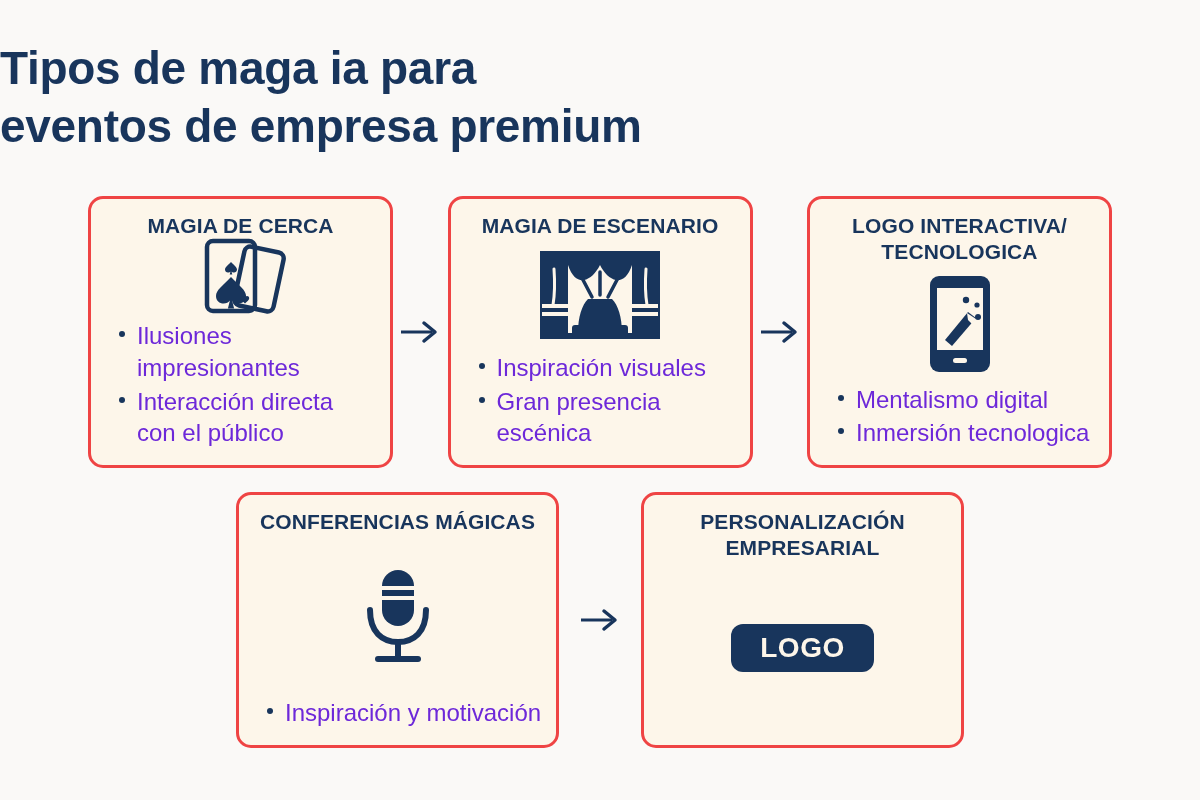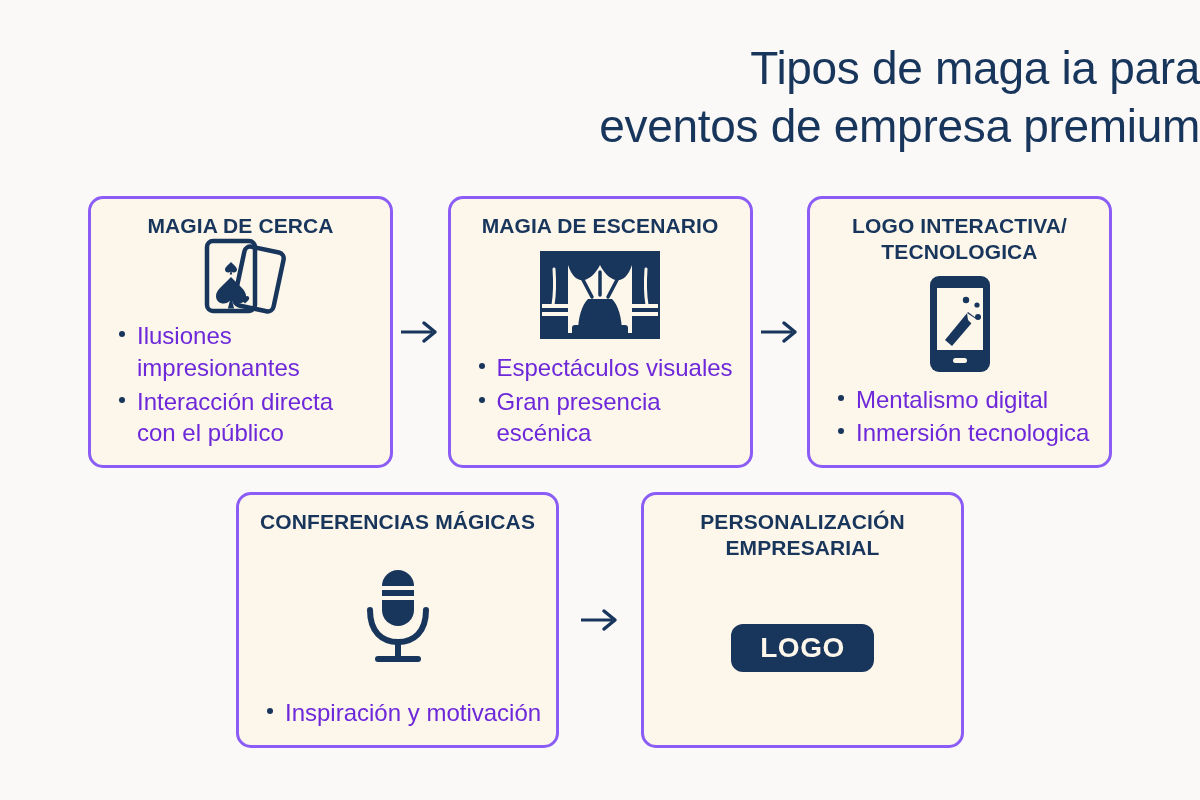--- a/index.html
+++ b/index.html
@@ -15,23 +15,23 @@
     overflow: hidden;
     position: relative;
   }
 
   
   .title {
     position: absolute;
     left: 0;
     top: 40px;
     width: 1200px;
-    text-align: right;
+    text-align: left;
     font-size: 46px;
-    font-weight: normal;
+    font-weight: bold;
     line-height: 1.25;
     letter-spacing: -0.3px;
     color: #18355c;
   }
   .title .line { display: block; white-space: pre; }
 
   
   .row {
     position: absolute;
     display: flex;
@@ -47,21 +47,21 @@
     left: 236px;
     top: 492px;
     width: 728px;
     height: 256px;
     gap: 9px;
   }
 
   
   .card {
     background: #fdf6ea;
-    border: 3px solid #8b5cf6;
+    border: 3px solid #ef4444;
     border-radius: 15px;
     box-sizing: border-box;
     display: flex;
     flex-direction: column;
     align-items: center;
     padding: 14px 12px 10px 12px;
     position: relative;
   }
   .row-top .card { width: 305px; }
   .row-bottom .card { width: 332px; }
@@ -201,21 +201,21 @@
 
         <line x1="62" y1="25" x2="62" y2="48" stroke="#18355c" stroke-width="3.5" stroke-linecap="round"></line>
         <line x1="44" y1="31" x2="54" y2="50" stroke="#18355c" stroke-width="3.5" stroke-linecap="round"></line>
         <line x1="80" y1="31" x2="70" y2="50" stroke="#18355c" stroke-width="3.5" stroke-linecap="round"></line>
 
         <path d="M48 66 h28 l4 8 h-36 z" fill="#18355c"></path>
         <rect x="34" y="78" width="56" height="12" rx="3" fill="#18355c"></rect>
       </svg>
     </div>
     <ul class="bullets">
-      <li>Espectáculos visuales</li>
+      <li>Inspiración visuales</li>
       <li>Gran presencia escénica</li>
     </ul>
   </div>
 
   <div class="arrow">
     <svg width="42" height="24" viewBox="0 0 42 24">
       <line x1="2" y1="12" x2="33" y2="12" stroke="#18355c" stroke-width="3"></line>
       <polyline points="25,3 36,12 25,21" fill="none" stroke="#18355c" stroke-width="3.5" stroke-linecap="round" stroke-linejoin="round"></polyline>
     </svg>
   </div>

